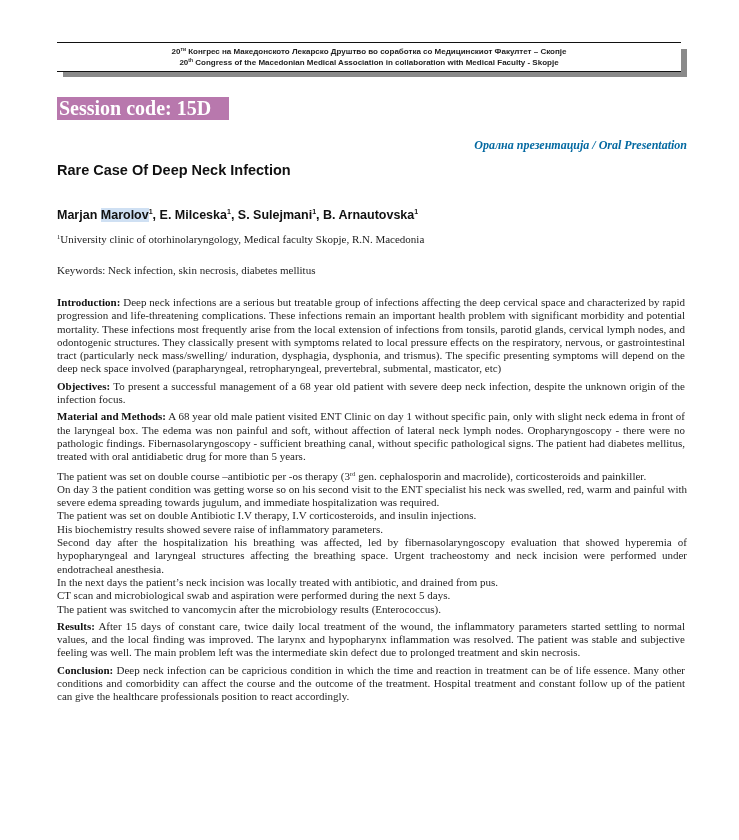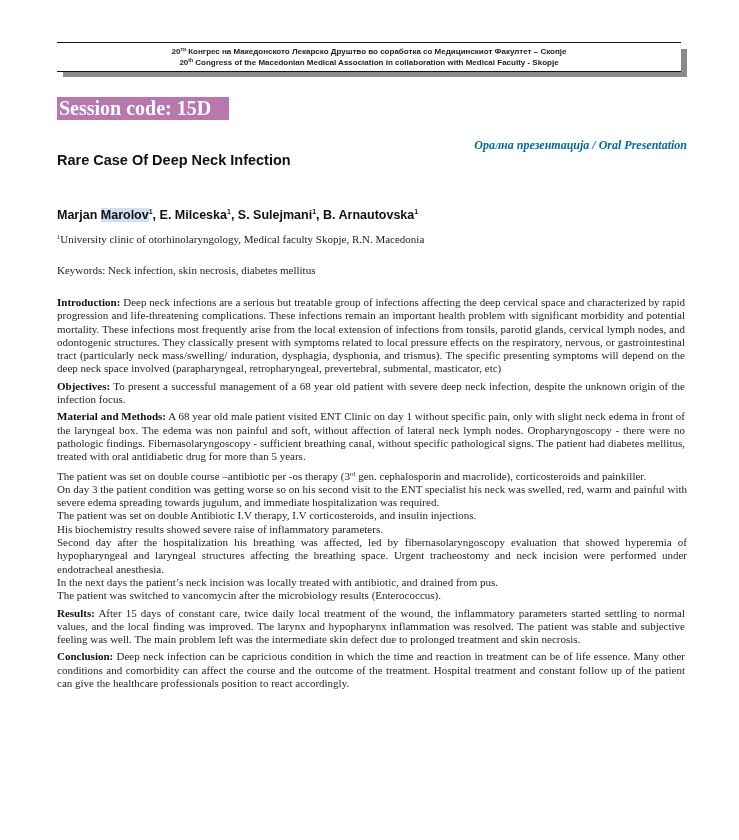--- a/index.html
+++ b/index.html
@@ -8,21 +8,21 @@
   .header-box { position: absolute; left: 57px; top: 42px; width: 624px; height: 28px; border-top: 1.5px solid #111; border-bottom: 1.5px solid #111; background: #fff; z-index: 2; }
   .header-shadow { position: absolute; left: 63px; top: 49px; width: 624px; height: 28px; background: #8a8a8a; z-index: 1; }
   .header-line { text-align: center; font-family: "Liberation Sans", sans-serif; font-weight: bold; font-size: 8px; line-height: 11px; color: #222; }
   .header-line:first-child { margin-top: 3px; }
   .header-line sup { font-size: 5px; vertical-align: 3px; line-height: 0; }
 
   .session-code { position: absolute; left: 57px; top: 97px; background: #b878ad; color: #fff; font-family: "Liberation Serif", serif; font-weight: bold; font-size: 20px; line-height: 23px; padding: 0 18px 0 2px; }
 
   .presentation-type { position: absolute; right: 52px; top: 138px; font-style: italic; font-weight: bold; font-size: 12px; color: #0369a1; }
 
-  .title { position: absolute; left: 57px; top: 152px; font-family: "Liberation Sans", sans-serif; font-weight: bold; font-size: 14.5px; color: #111; }
+  .title { position: absolute; left: 57px; top: 162px; font-family: "Liberation Sans", sans-serif; font-weight: bold; font-size: 14.5px; color: #111; }
 
   .authors { position: absolute; left: 57px; top: 208px; font-family: "Liberation Sans", sans-serif; font-weight: bold; font-size: 12.5px; color: #111; }
   .authors sup { font-size: 7px; vertical-align: 5px; line-height: 0; }
   .highlight { background: #cfe0f3; }
 
   .affiliation { position: absolute; left: 57px; top: 233px; font-size: 11px; color: #222; }
   .affiliation sup { font-size: 6.5px; vertical-align: 4px; line-height: 0; }
 
   .keywords { position: absolute; left: 57px; top: 264px; font-size: 11px; color: #222; }
 
@@ -61,16 +61,17 @@
 <div class="body-text">
   <p><b>Introduction:</b><span> Deep neck infections are a serious but treatable group of infections affecting the deep cervical space and characterized by rapid progression and life-threatening complications. These infections remain an important health problem with significant morbidity and potential mortality. These infections most frequently arise from the local extension of infections from tonsils, parotid glands, cervical lymph nodes, and odontogenic structures. They classically present with symptoms related to local pressure effects on the respiratory, nervous, or gastrointestinal tract (particularly neck mass/swelling/ induration, dysphagia, dysphonia, and trismus). The specific presenting symptoms will depend on the deep neck space involved (parapharyngeal, retropharyngeal, prevertebral, submental, masticator, etc)</span></p>
   <p><b>Objectives:</b><span> To present a successful management of a 68 year old patient with severe deep neck infection, despite the unknown origin of the infection focus.</span></p>
   <p style="margin-bottom:6px"><b>Material and Methods:</b><span> A 68 year old male patient visited ENT Clinic on day 1 without specific pain, only with slight neck edema in front of the laryngeal box. The edema was non painful and soft, without affection of lateral neck lymph nodes. Oropharyngoscopy - there were no pathologic findings. Fibernasolaryngoscopy - sufficient breathing canal, without specific pathological signs. The patient had diabetes mellitus, treated with oral antidiabetic drug for more than 5 years.</span></p>
   <p class="tight"><span>The patient was set on double course –antibiotic per -os therapy (3</span><sup>rd</sup><span> gen. cephalosporin and macrolide), corticosteroids and painkiller.</span></p>
   <p class="tight">On day 3 the patient condition was getting worse so on his second visit to the ENT specialist his neck was swelled, red, warm and painful with severe edema spreading towards jugulum, and immediate hospitalization was required.</p>
   <p class="tight">The patient was set on double Antibiotic I.V therapy, I.V corticosteroids, and insulin injections.</p>
   <p class="tight">His biochemistry results showed severe raise of inflammatory parameters.</p>
   <p class="tight">Second day after the hospitalization his breathing was affected, led by fibernasolaryngoscopy evaluation that showed hyperemia of hypopharyngeal and laryngeal structures affecting the breathing space. Urgent tracheostomy and neck incision were performed under endotracheal anesthesia.</p>
   <p class="tight">In the next days the patient’s neck incision was locally treated with antibiotic, and drained from pus.</p>
+  <p class="tight">CT scan and microbiological swab and aspiration were performed during the next 5 days.</p>
   <p>The patient was switched to vancomycin after the microbiology results (Enterococcus).</p>
   <p><b>Results:</b><span> After 15 days of constant care, twice daily local treatment of the wound, the inflammatory parameters started settling to normal values, and the local finding was improved. The larynx and hypopharynx inflammation was resolved. The patient was stable and subjective feeling was well. The main problem left was the intermediate skin defect due to prolonged treatment and skin necrosis.</span></p>
   <p><b>Conclusion:</b><span> Deep neck infection can be capricious condition in which the time and reaction in treatment can be of life essence. Many other conditions and comorbidity can affect the course and the outcome of the treatment. Hospital treatment and constant follow up of the patient can give the healthcare professionals position to react accordingly.</span></p>
 </div>
 
 </body></html>

